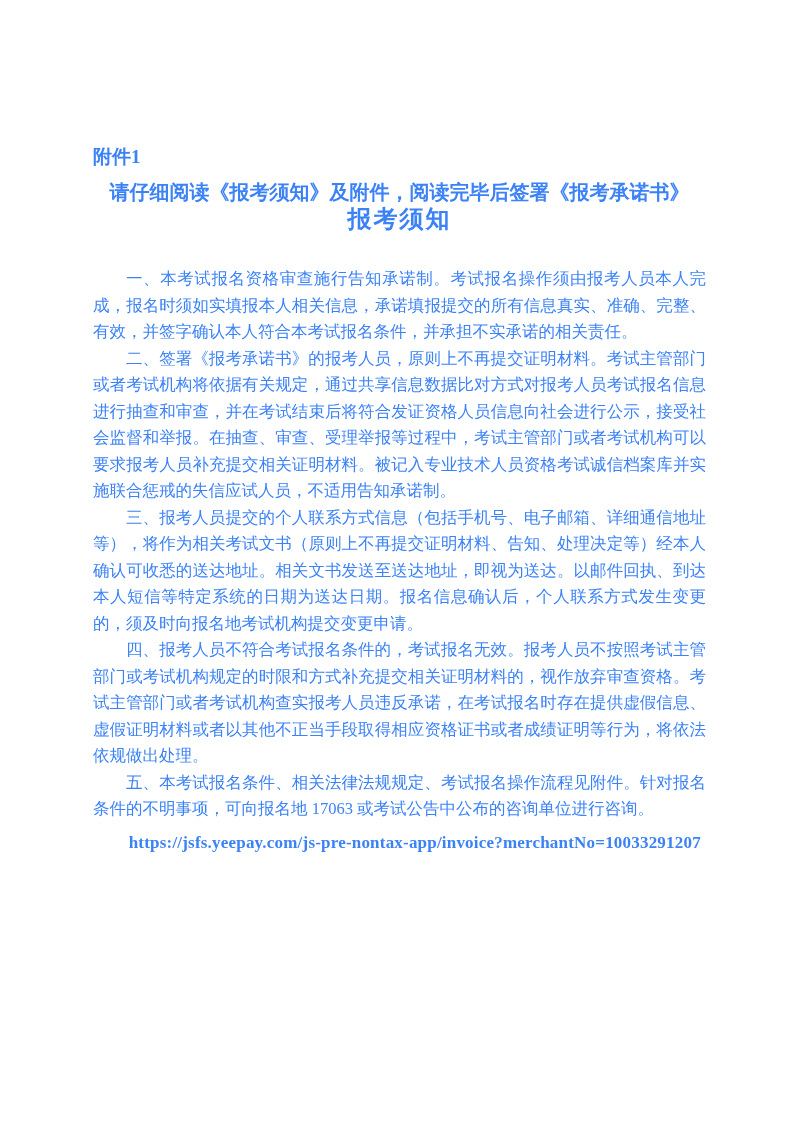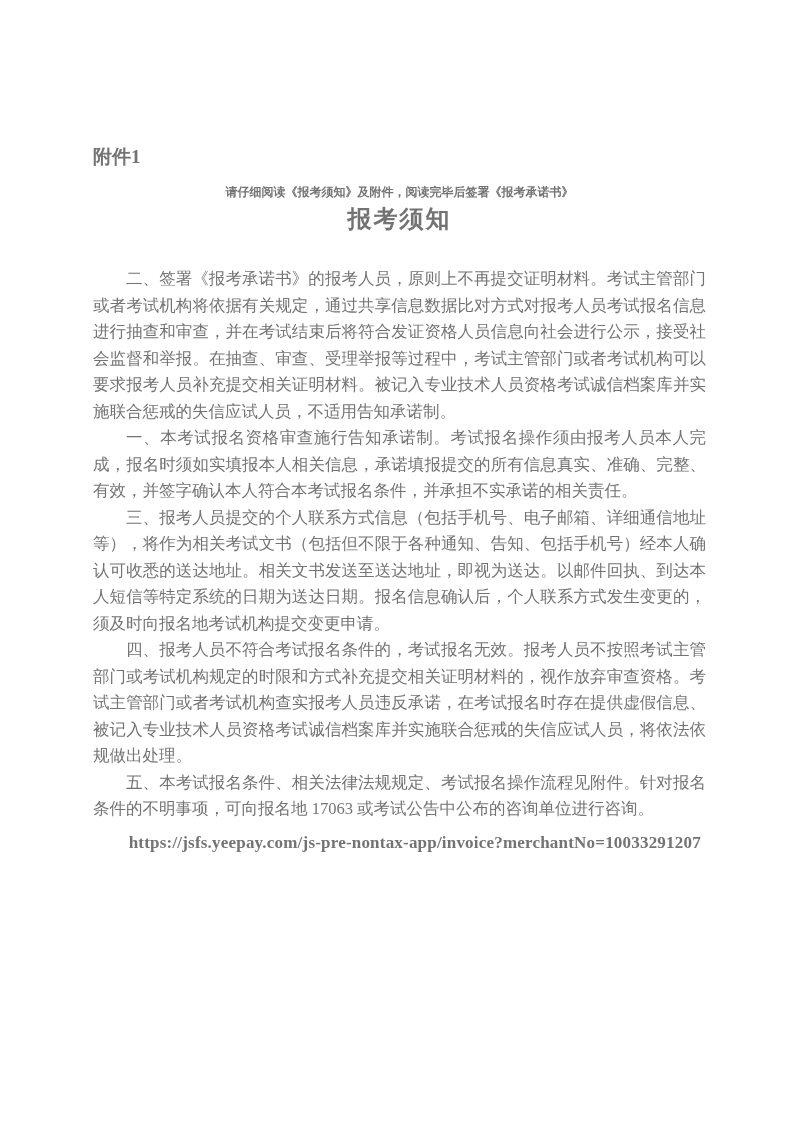--- a/index.html
+++ b/index.html
@@ -5,40 +5,40 @@
   html, body {
     margin: 0;
     padding: 0;
     background: #ffffff;
   }
   .page {
     position: relative;
     width: 794px;
     height: 1123px;
     background: #ffffff;
-    color: #737373;
+    color: #3b82f6;
     font-family: "Liberation Serif", "DejaVu Serif", serif;
     overflow: hidden;
     box-sizing: border-box;
   }
   .content {
     position: absolute;
     left: 93px;
     top: 145px;
     width: 613px;
   }
   .attachment-label {
     font-size: 19px;
     line-height: 24px;
     font-weight: 700;
     text-align: left;
   }
   .instruction-note {
     margin-top: 12px;
-    font-size: 12px;
+    font-size: 20px;
     line-height: 22px;
     font-weight: 700;
     text-align: center;
   }
   .doc-title {
     font-size: 24px;
     line-height: 32px;
     font-weight: 700;
     text-align: center;
     letter-spacing: 2px;
@@ -71,22 +71,22 @@
 <div class="page">
   <div class="content">
 
     <div class="attachment-label">附件1</div>
 
     <div class="instruction-note">请仔细阅读《报考须知》及附件，阅读完毕后签署《报考承诺书》</div>
 
     <div class="doc-title">报考须知</div>
 
     <div class="body-text">
+      <p>一、本考试报名资格审查施行告知承诺制。考试报名操作须由报考人员本人完成，报名时须如实填报本人相关信息，承诺填报提交的所有信息真实、准确、完整、有效，并签字确认本人符合本考试报名条件，并承担不实承诺的相关责任。</p>
       <p>二、签署《报考承诺书》的报考人员，原则上不再提交证明材料。考试主管部门或者考试机构将依据有关规定，通过共享信息数据比对方式对报考人员考试报名信息进行抽查和审查，并在考试结束后将符合发证资格人员信息向社会进行公示，接受社会监督和举报。在抽查、审查、受理举报等过程中，考试主管部门或者考试机构可以要求报考人员补充提交相关证明材料。被记入专业技术人员资格考试诚信档案库并实施联合惩戒的失信应试人员，不适用告知承诺制。</p>
-      <p>一、本考试报名资格审查施行告知承诺制。考试报名操作须由报考人员本人完成，报名时须如实填报本人相关信息，承诺填报提交的所有信息真实、准确、完整、有效，并签字确认本人符合本考试报名条件，并承担不实承诺的相关责任。</p>
-      <p>三、报考人员提交的个人联系方式信息（包括手机号、电子邮箱、详细通信地址等），将作为相关考试文书（包括但不限于各种通知、告知、包括手机号）经本人确认可收悉的送达地址。相关文书发送至送达地址，即视为送达。以邮件回执、到达本人短信等特定系统的日期为送达日期。报名信息确认后，个人联系方式发生变更的，须及时向报名地考试机构提交变更申请。</p>
-      <p>四、报考人员不符合考试报名条件的，考试报名无效。报考人员不按照考试主管部门或考试机构规定的时限和方式补充提交相关证明材料的，视作放弃审查资格。考试主管部门或者考试机构查实报考人员违反承诺，在考试报名时存在提供虚假信息、被记入专业技术人员资格考试诚信档案库并实施联合惩戒的失信应试人员，将依法依规做出处理。</p>
+      <p>三、报考人员提交的个人联系方式信息（包括手机号、电子邮箱、详细通信地址等），将作为相关考试文书（原则上不再提交证明材料、告知、处理决定等）经本人确认可收悉的送达地址。相关文书发送至送达地址，即视为送达。以邮件回执、到达本人短信等特定系统的日期为送达日期。报名信息确认后，个人联系方式发生变更的，须及时向报名地考试机构提交变更申请。</p>
+      <p>四、报考人员不符合考试报名条件的，考试报名无效。报考人员不按照考试主管部门或考试机构规定的时限和方式补充提交相关证明材料的，视作放弃审查资格。考试主管部门或者考试机构查实报考人员违反承诺，在考试报名时存在提供虚假信息、虚假证明材料或者以其他不正当手段取得相应资格证书或者成绩证明等行为，将依法依规做出处理。</p>
       <p>五、本考试报名条件、相关法律法规规定、考试报名操作流程见附件。针对报名条件的不明事项，可向报名地 17063 或考试公告中公布的咨询单位进行咨询。</p>
       <div class="invoice-url">https://jsfs.yeepay.com/js-pre-nontax-app/invoice?merchantNo=10033291207</div>
     </div>
 
   </div>
 </div>
 
 </body></html>

